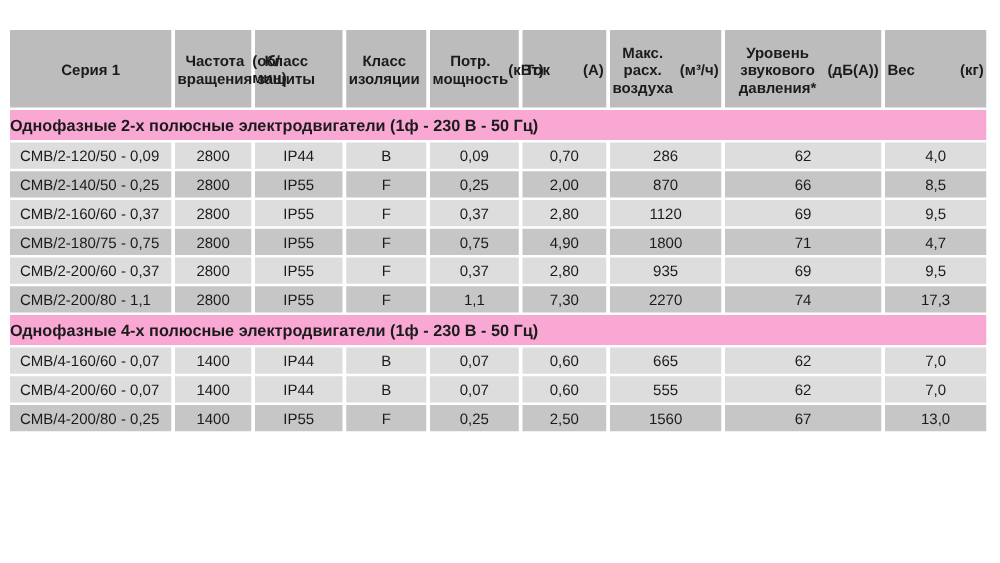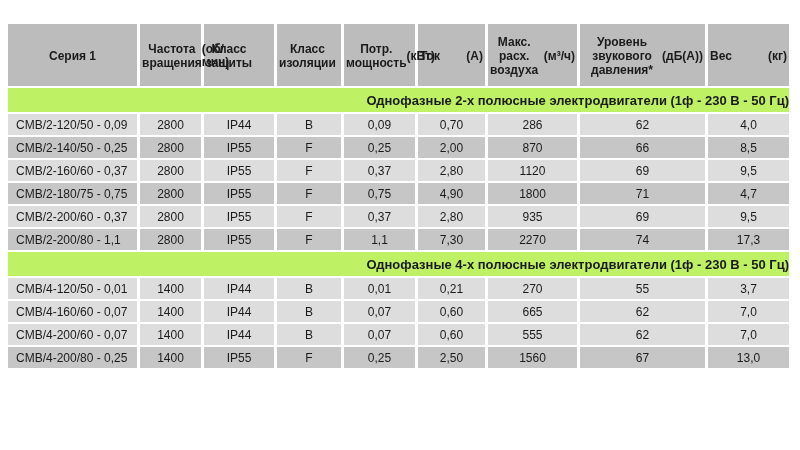--- a/index.html
+++ b/index.html
@@ -42,23 +42,23 @@
     white-space: pre-line;
     text-align: center;
   }
   .col-unit {
     font-size: 12px;
     font-weight: bold;
     line-height: 13px;
     text-align: left;
   }
   td.section-title {
-    background: #bef264;
+    background: #f9a8d4;
     height: 24px;
-    text-align: right;
+    text-align: left;
     font-weight: bold;
     font-size: 13px;
     padding: 0;
   }
   tr.light td { background: #dddddd; }
   tr.dark td  { background: #c6c6c6; }
   td.model-cell {
     height: 21px;
     font-size: 12px;
     text-align: left;
@@ -221,31 +221,20 @@
         <td class="value-cell">2270</td>
         <td class="value-cell">74</td>
         <td class="value-cell">17,3</td>
       </tr>
     </tbody>
     <tbody>
       <tr>
         <td colspan="9" class="section-title">Однофазные 4-х полюсные электродвигатели (1ф - 230 В - 50 Гц)</td>
       </tr>
       <tr class="light">
-        <td class="model-cell">CMB/4-120/50 - 0,01</td>
-        <td class="value-cell">1400</td>
-        <td class="value-cell">IP44</td>
-        <td class="value-cell">B</td>
-        <td class="value-cell">0,01</td>
-        <td class="value-cell">0,21</td>
-        <td class="value-cell">270</td>
-        <td class="value-cell">55</td>
-        <td class="value-cell">3,7</td>
-      </tr>
-      <tr class="light">
         <td class="model-cell">CMB/4-160/60 - 0,07</td>
         <td class="value-cell">1400</td>
         <td class="value-cell">IP44</td>
         <td class="value-cell">B</td>
         <td class="value-cell">0,07</td>
         <td class="value-cell">0,60</td>
         <td class="value-cell">665</td>
         <td class="value-cell">62</td>
         <td class="value-cell">7,0</td>
       </tr>

